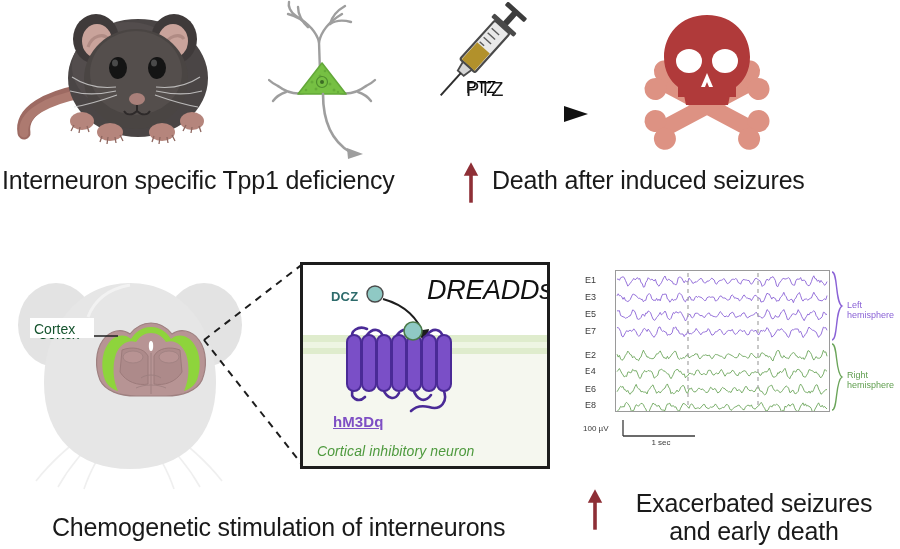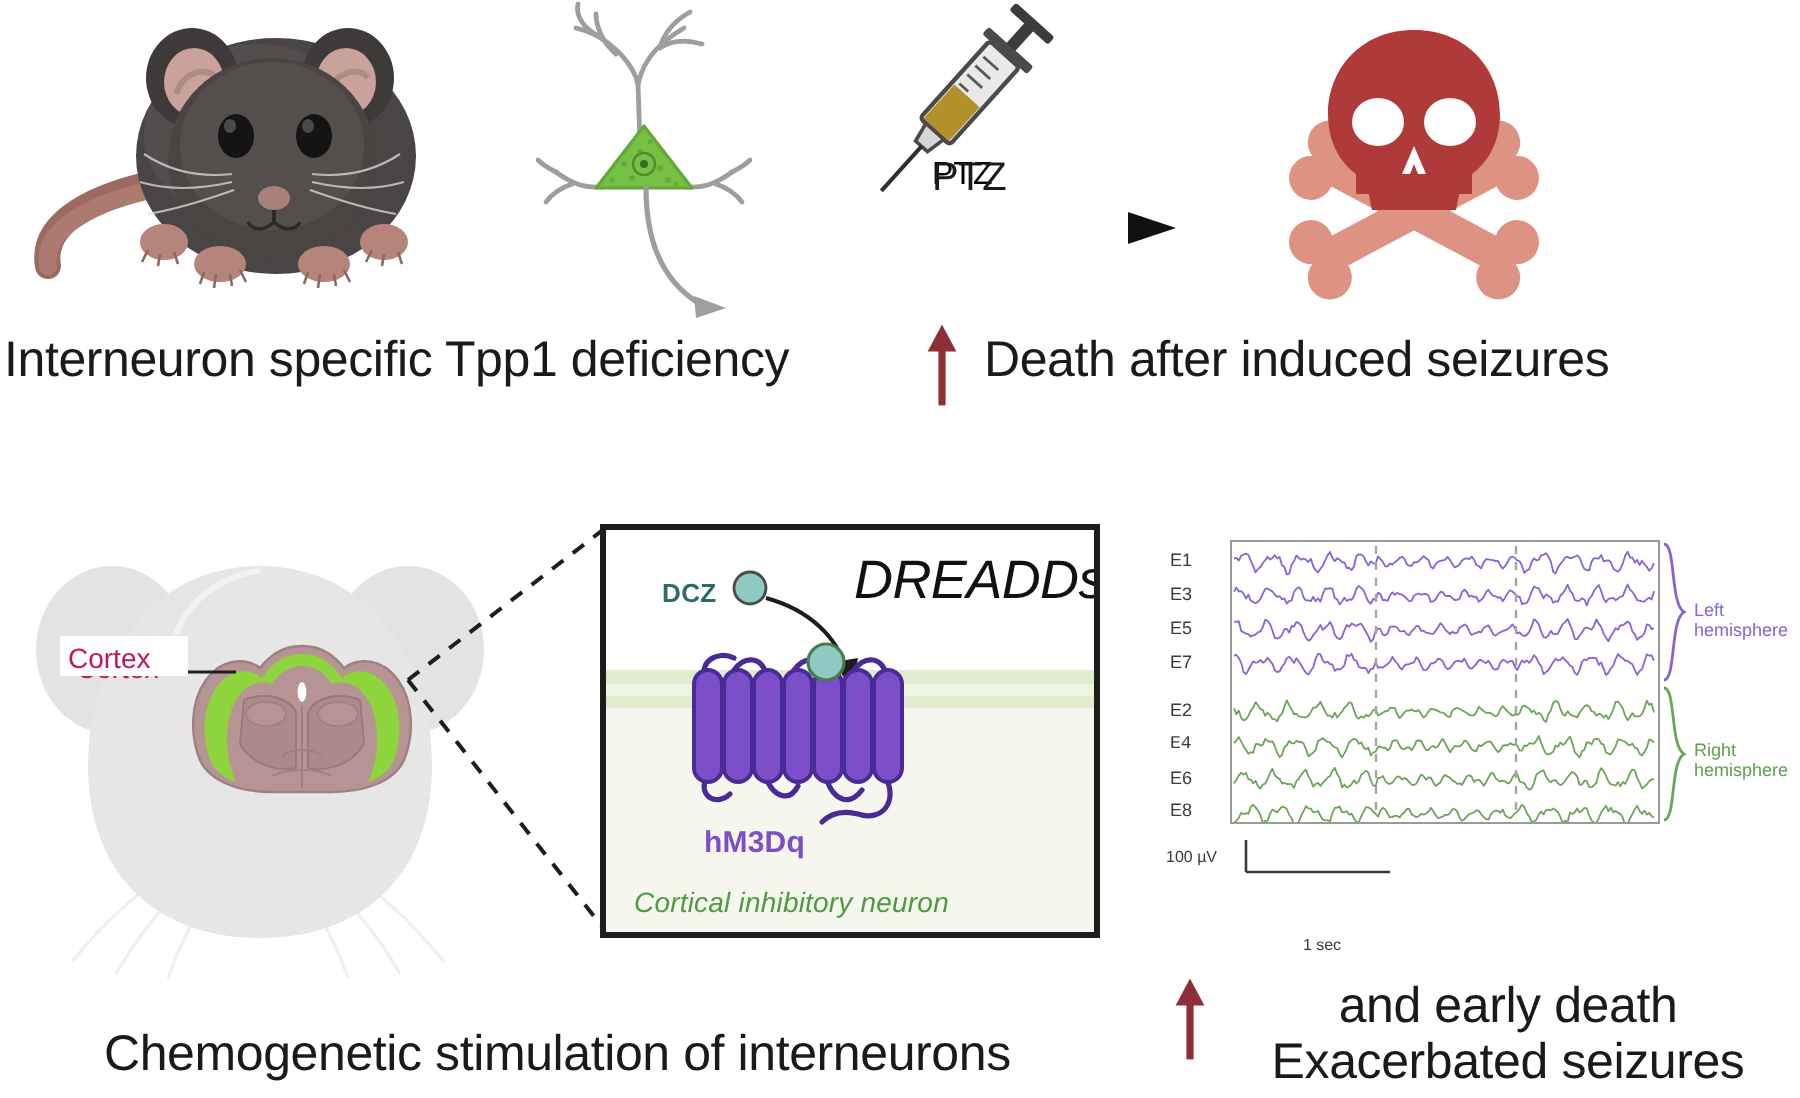--- a/index.html
+++ b/index.html
@@ -62,21 +62,21 @@
     letter-spacing: 0.1px;
   }
   .cin-label {
     font-size: 14px;
     font-style: italic;
     color: #4e9a3e;
     letter-spacing: 0.1px;
   }
   .cortex-label {
     font-size: 14px;
-    color: #be185d;
+    color: #14532d;
   }
 
   
   #eeg-panel { left: 583px; top: 258px; width: 317px; height: 200px; }
   .eeg-title {
     font-size: 8.5px;
     font-weight: bold;
     color: #2b2b2b;
     text-align: center;
     letter-spacing: 0.05px;
@@ -406,21 +406,21 @@
           <rect x="47" y="14" width="14" height="56" rx="7"></rect>
           <rect x="62" y="14" width="14" height="56" rx="7"></rect>
           <rect x="77" y="14" width="14" height="56" rx="7"></rect>
           <rect x="92" y="14" width="14" height="56" rx="7"></rect>
         </g>
 
         <circle cx="68" cy="10" r="9" fill="#8fc9c4" stroke="#4a7a4a" stroke-width="1.6"></circle>
       </svg>
     </div>
 
-    <div class="abs hm3dq-label" style="left:49px; top:148px;">hM3Dq</div>
+    <div class="abs hm3dq-label" style="left:30px; top:148px;text-decoration:underline;">hM3Dq</div>
 
     <div class="abs cin-label" style="left:14px; top:178px;">Cortical inhibitory neuron</div>
   </div>
 
   <div id="eeg-panel" class="abs">
 
 
     <div class="abs" style="left:32px; top:12px; width:215px; height:142px;
                             border:1px solid #9a9a9a; box-sizing:border-box; background:#ffffff;"></div>
 
@@ -469,29 +469,29 @@
     </div>
     <div class="abs eeg-hemi-right" style="left:264px; top:112px;">Right hemisphere</div>
 
     <div class="abs eeg-scale" style="left:0px; top:166px;text-align:right;">100 µV</div>
     <div class="abs" style="left:38px; top:160px; width:80px; height:26px;">
       <svg width="80" height="26" viewBox="0 0 80 26">
         <path d="M2 2 L 2 18" stroke="#3a3a3a" stroke-width="1.3"></path>
         <path d="M2 18 L 74 18" stroke="#3a3a3a" stroke-width="1.3"></path>
       </svg>
     </div>
-    <div class="abs eeg-scale-sec" style="left:46px; top:180px; width:64px;margin-top:30px;">1 sec</div>
+    <div class="abs eeg-scale-sec" style="left:46px; top:180px; width:64px;">1 sec</div>
   </div>
 
   <div class="abs caption" style="left:52px; top:513px;">Chemogenetic stimulation of interneurons</div>
 
   <div class="abs" style="left:586px; top:487px; width:20px; height:46px;">
     <svg class="uparrow" width="20" height="46" viewBox="0 0 20 46">
       <path d="M10 46 L 10 13" stroke="#8e2f36" stroke-width="4"></path>
       <path d="M10 1 L 18 16 L 2 16 Z" fill="#8e2f36"></path>
     </svg>
   </div>
   <div class="abs caption caption-2l" style="left:612px; top:489px; width:284px;">
+    <div>Exacerbated seizures</div>
     <div>and early death</div>
-    <div>Exacerbated seizures</div>
   </div>
 
 </div>
 
 </body></html>

